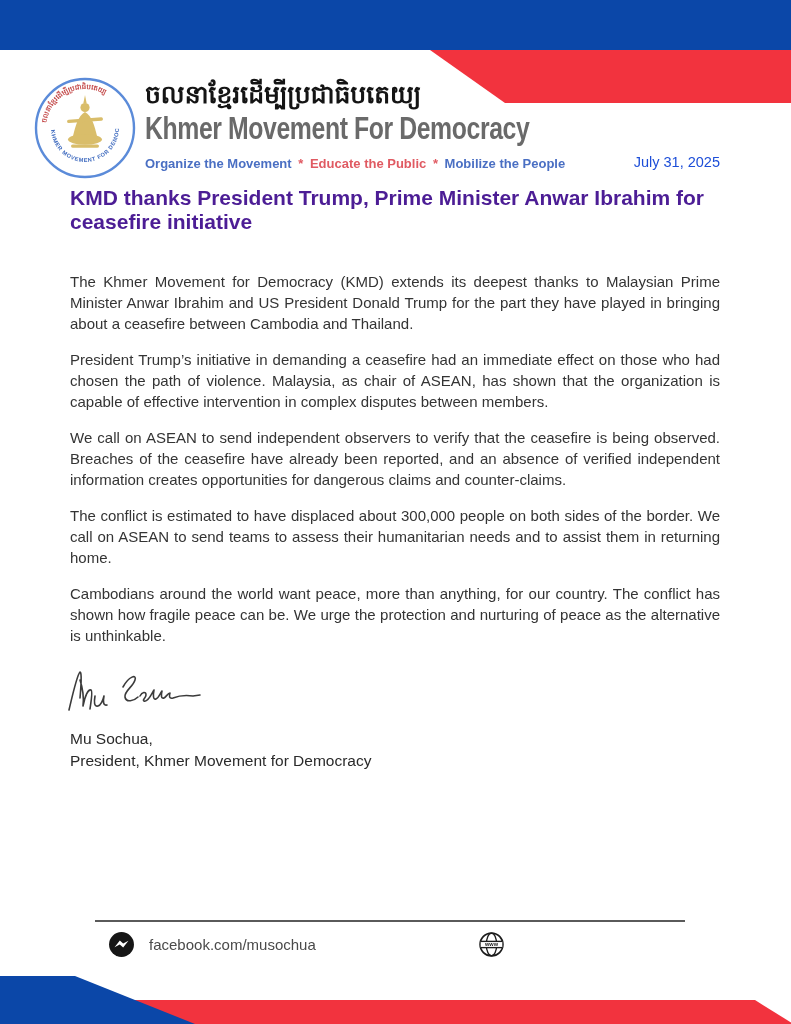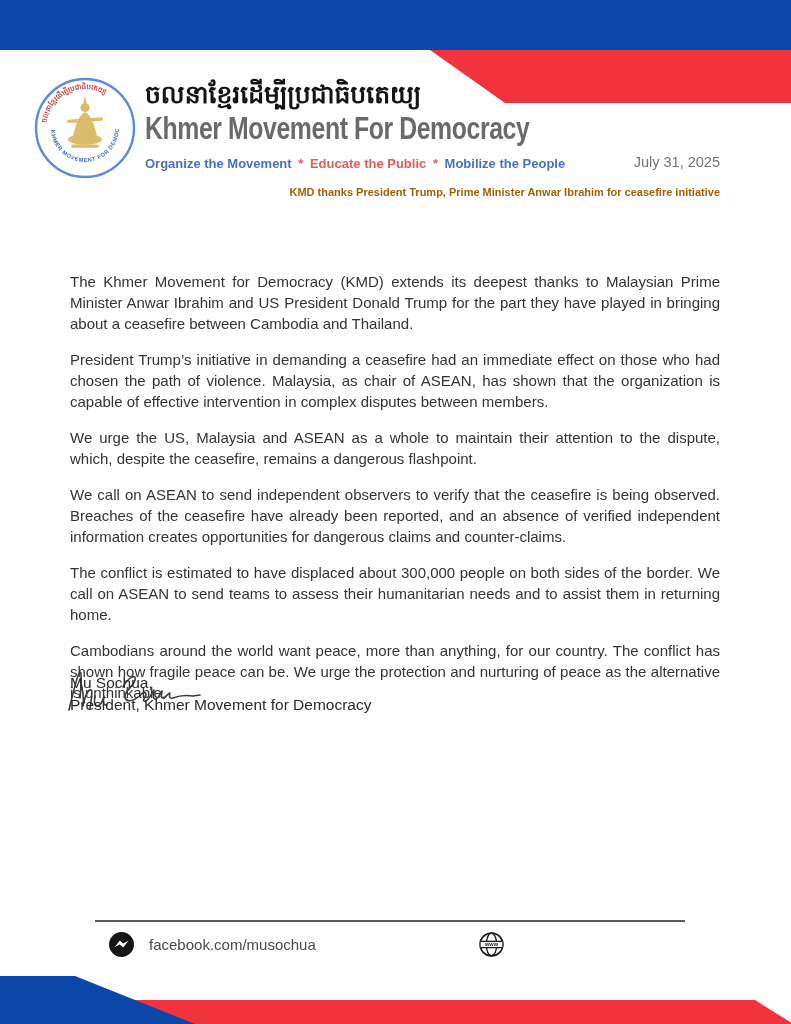--- a/index.html
+++ b/index.html
@@ -23,37 +23,37 @@
     font-size:31px;font-weight:bold;color:#6a6a6a;line-height:1.05;
     letter-spacing:-0.5px;transform:scaleX(0.80);transform-origin:left center;
     white-space:nowrap;margin-top:3px;
   }
   .tagline{font-size:13px;font-weight:bold;margin-top:10px;white-space:nowrap;}
   .tagline .blue{color:#4a6fc3;}
   .tagline .red{color:#e05a62;}
   .tagline .star{color:#e05a62;padding:0 3px;}
 
   .date{
-    position:absolute;right:71px;top:154px;font-size:14.5px;color:#737373;
+    position:absolute;right:71px;top:154px;font-size:14.5px;color:#1d4ed8;
   }
   .headline{
-    position:absolute;left:70px;right:71px;top:186px;text-align:right;
-    font-size:11px;font-weight:bold;color:#a16207;
+    position:absolute;left:70px;right:71px;top:186px;text-align:left;
+    font-size:21px;font-weight:bold;color:#4c1d95;
   }
 
   
   .body-text{position:absolute;left:70px;top:227px;width:650px;margin-top:44px;}
   .body-text p{
     margin:0 0 15px 0;font-size:15px;line-height:21px;color:#343434;
     text-align:justify;
   }
 
   
   .signature{position:absolute;left:66px;top:663px;width:145px;height:52px;}
-  .signoff{position:absolute;left:70px;top:672px;font-size:15.5px;line-height:22px;color:#2a2a2a;}
+  .signoff{position:absolute;left:70px;top:728px;font-size:15.5px;line-height:22px;color:#2a2a2a;}
 
   
   .footer-divider{position:absolute;left:95px;top:920px;width:590px;height:2px;background:#5a5a5a;}
   .contacts{
     position:absolute;left:108px;top:929px;width:620px;
     display:grid;grid-template-columns:370px auto;row-gap:12px;
   }
   .contact{display:flex;align-items:center;gap:14px;height:30px;}
   .contact .cicon{width:27px;height:27px;flex:0 0 27px;}
   .contact .ctext{font-size:15px;color:#4a4a4a;white-space:nowrap;}
@@ -102,21 +102,20 @@
     </div>
   </div>
 
   <div class="date">July 31, 2025</div>
 
   <div class="headline">KMD thanks President Trump, Prime Minister Anwar Ibrahim for ceasefire initiative</div>
 
   <div class="body-text">
     <p>The Khmer Movement for Democracy (KMD) extends its deepest thanks to Malaysian Prime Minister Anwar Ibrahim and US President Donald Trump for the part they have played in bringing about a ceasefire between Cambodia and Thailand.</p>
     <p>President Trump’s initiative in demanding a ceasefire had an immediate effect on those who had chosen the path of violence. Malaysia, as chair of ASEAN, has shown that the organization is capable of effective intervention in complex disputes between members.</p>
-    <p>We urge the US, Malaysia and ASEAN as a whole to maintain their attention to the dispute, which, despite the ceasefire, remains a dangerous flashpoint.</p>
     <p>We call on ASEAN to send independent observers to verify that the ceasefire is being observed. Breaches of the ceasefire have already been reported, and an absence of verified independent information creates opportunities for dangerous claims and counter-claims.</p>
     <p>The conflict is estimated to have displaced about 300,000 people on both sides of the border. We call on ASEAN to send teams to assess their humanitarian needs and to assist them in returning home.</p>
     <p>Cambodians around the world want peace, more than anything, for our country. The conflict has shown how fragile peace can be. We urge the protection and nurturing of peace as the alternative is unthinkable.</p>
   </div>
 
   <svg class="signature" viewBox="0 0 145 52">
     <g fill="none" stroke="#3b3b3b" stroke-width="1.6" stroke-linecap="round" stroke-linejoin="round">
       <path d="M3,47 C7,30 11,12 14,9 C16,9 15,24 14,35 M14,17 C17,26 18,34 17,43 C19,33 22,26 25,27 C27,28 25,39 24,46"></path>
       <path d="M29,33 C28,39 28,44 32,43 C35,42 37,37 38,33 C37,38 37,43 41,42"></path>
       <path d="M57,24 C63,13 71,11 69,17 C67,24 58,28 59,34 C60,40 68,38 72,34"></path>

